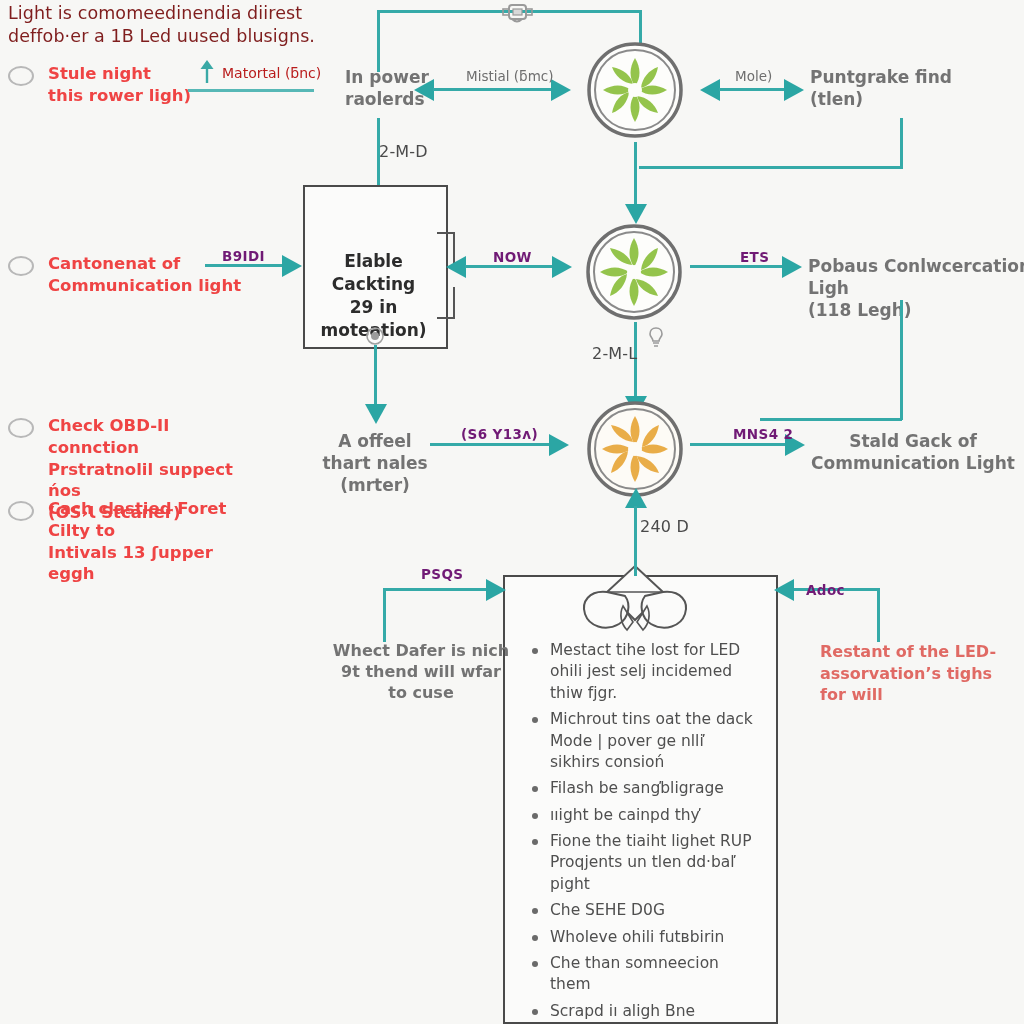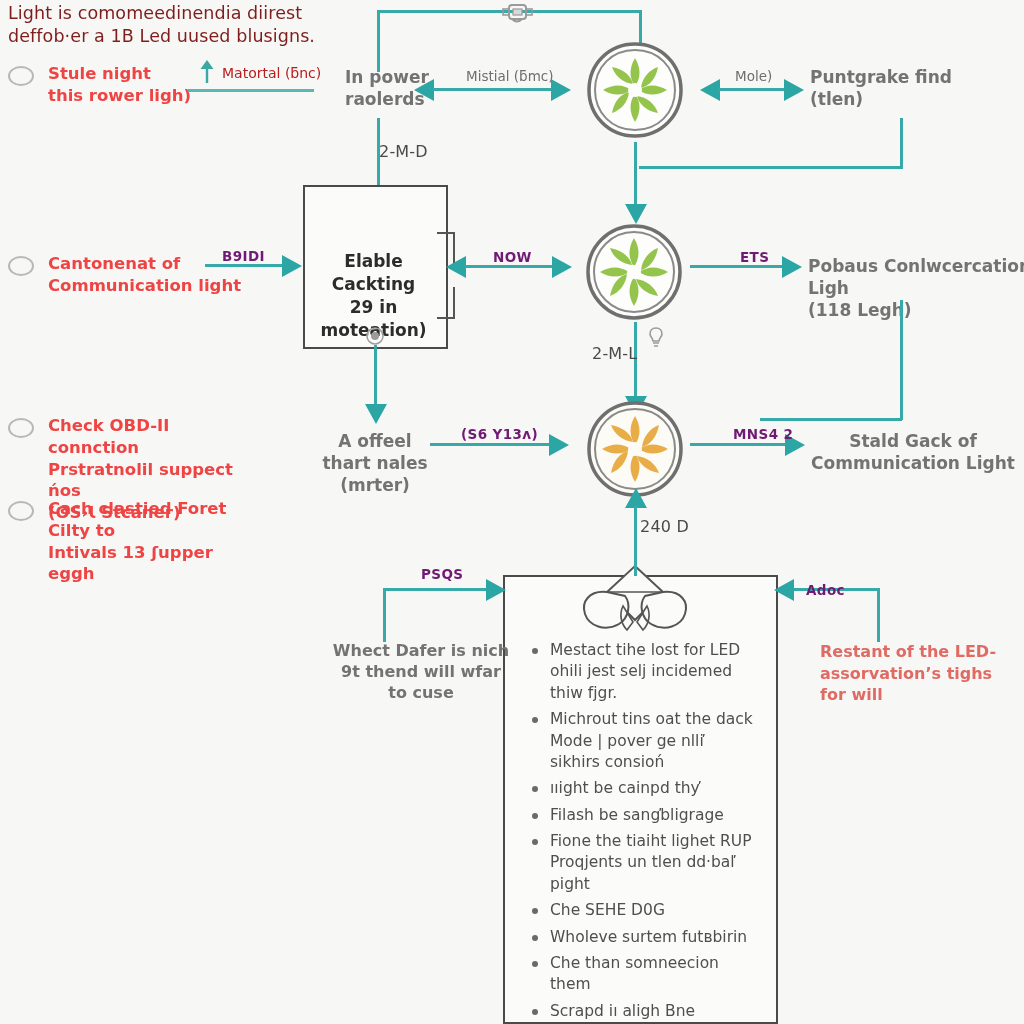--- a/index.html
+++ b/index.html
@@ -324,25 +324,25 @@
       <path d="M46 44 C42 52 44 62 50 68 L56 60 Z" fill="none" stroke="#555" stroke-width="1.6"></path>
       <path d="M70 44 C74 52 72 62 66 68 L60 60 Z" fill="none" stroke="#555" stroke-width="1.6"></path>
       <line x1="30" y1="30" x2="86" y2="30" stroke="#555" stroke-width="1.6"></line>
     </svg>
   </div>
   <div class="vline" style="left:634px;top:560px;height:16px;"></div>
 
   <ul class="bullets" style="left:528px;top:640px;width:228px;">
     <li>Mestact tihe lost for LED ohili jest selj incidemed thiw fjgr.</li>
     <li>Michrout tins oat the dack Mode | pover ge nlli̕ sikhirs consioń</li>
+    <li>Filash be sang̕bligrage</li>
     <li>ııight be cainpd thy̕</li>
-    <li>Filash be sang̕bligrage</li>
     <li>Fione the tiaiht lighet RUP Proqjents un tlen dd·bal̕ pight</li>
     <li>Che SEHE D0G</li>
-    <li>Wholeve surtem futвbirin</li>
+    <li>Wholeve ohili futвbirin</li>
     <li>Che than somneecion them</li>
     <li>Scrapd iı aligh Bne</li>
 
   </ul>
 
   <div class="vline" style="left:383px;top:590px;height:52px;"></div>
   <div class="hline" style="left:383px;top:588px;width:104px;"></div>
   <div class="arrow-r" style="left:486px;top:579px;"></div>
   <div class="edge-label red" style="left:421px;top:566px;">PSQS</div>
 

